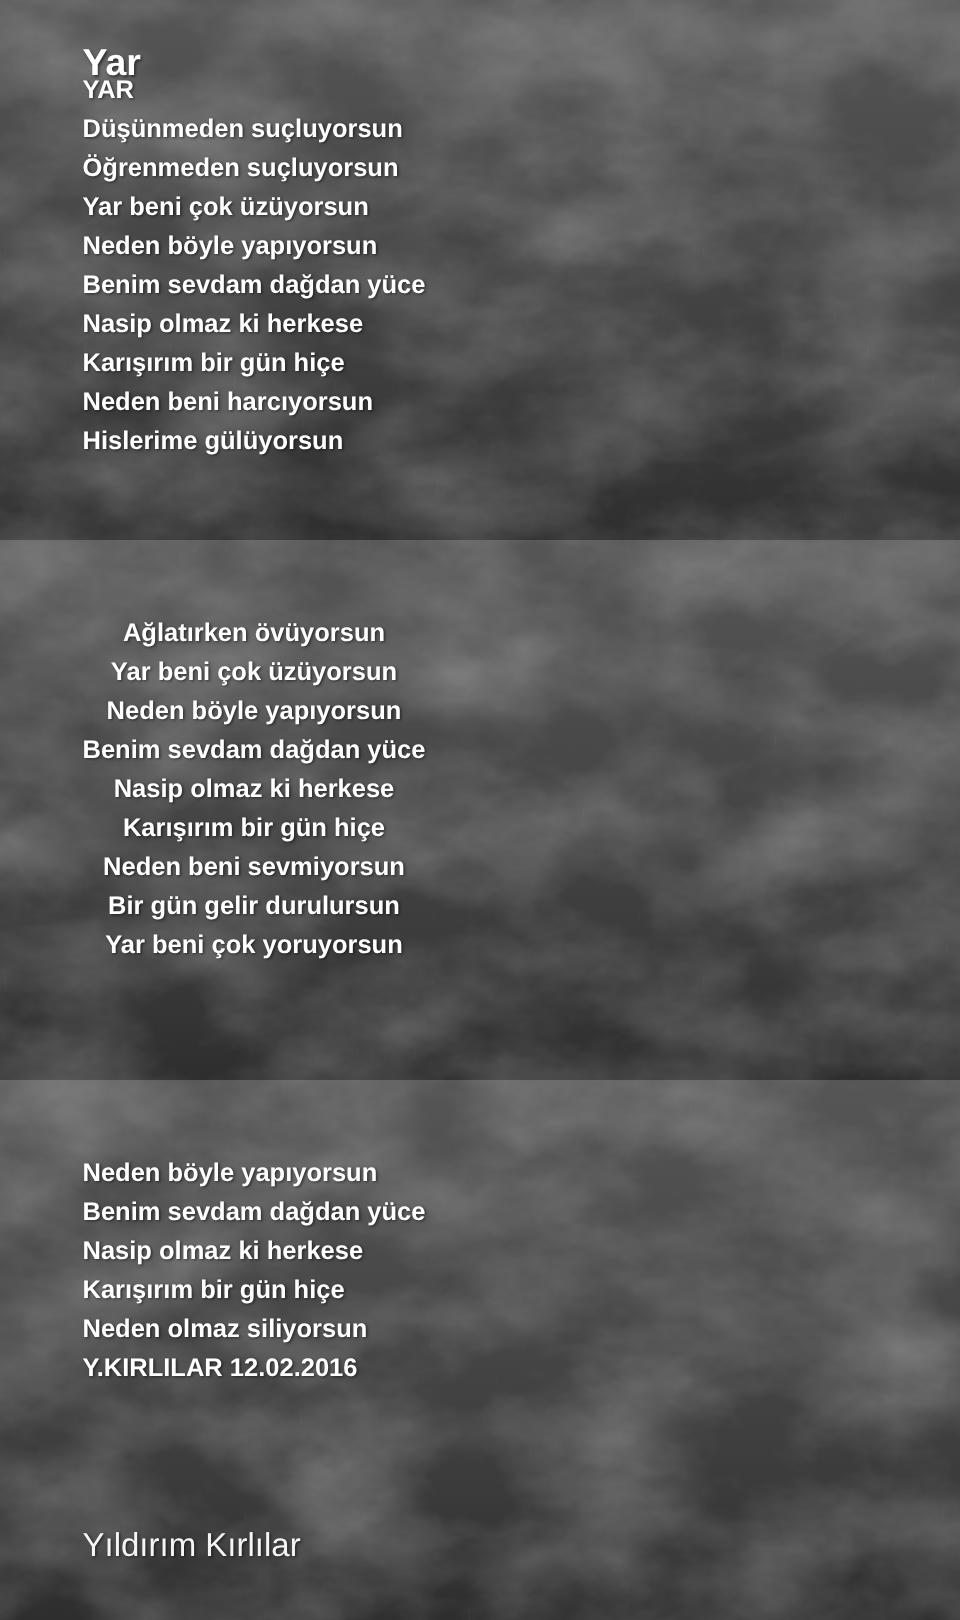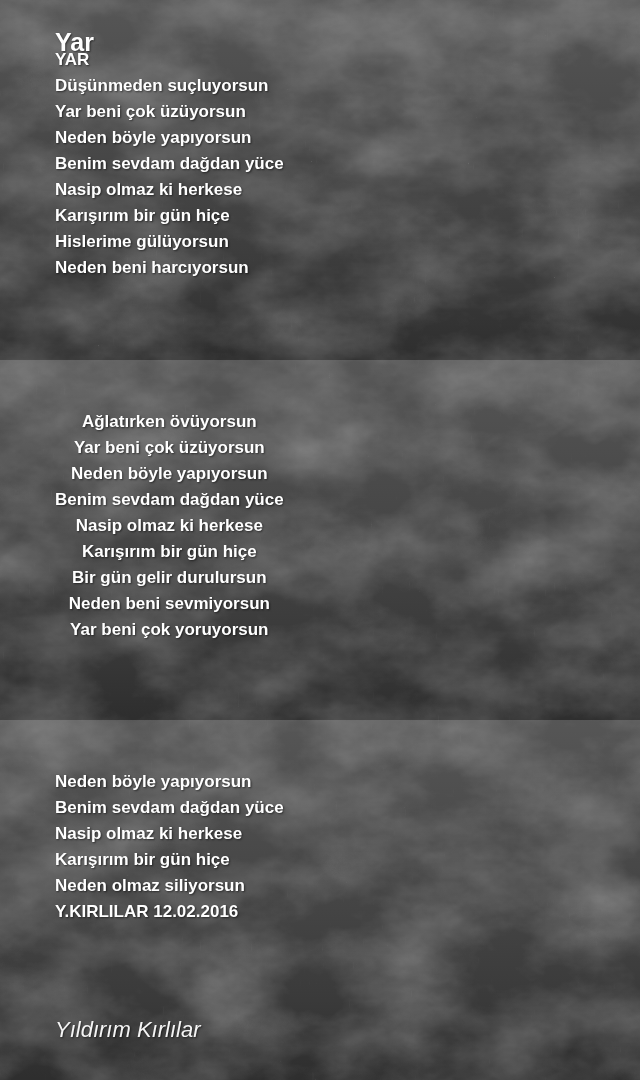--- a/index.html
+++ b/index.html
@@ -62,21 +62,20 @@
     white-space: nowrap;
   }
   .stanza-1 { top: 47px; }
   .stanza-2 { top: 409px; text-align: center; }
   .stanza-3 { top: 769px; }
   .footer-author {
     position: absolute;
     left: 55px;
     top: 1016px;
     font-size: 22px;
-    font-style: italic;
     line-height: 28px;
     color: #f5f5f5;
     text-shadow: 1px 1px 2px rgba(0,0,0,0.55);
   }
 </style>
 </head>
 <body>
 
 <svg class="texture" width="640" height="1080" viewBox="0 0 640 1080" xmlns="http://www.w3.org/2000/svg">
   <defs>
@@ -98,38 +97,39 @@
   <rect width="640" height="1080" filter="url(#swirlNoise)" opacity="0.45"></rect>
   <rect width="640" height="1080" filter="url(#fineStreaks)" opacity="0.18"></rect>
 </svg>
 
 <div class="content">
   <h1 class="page-title">Yar</h1>
 
   <div class="stanza stanza-1">
       <div class="poem-line">YAR</div>
       <div class="poem-line">Düşünmeden suçluyorsun</div>
+      <div class="poem-line">Öğrenmeden suçluyorsun</div>
       <div class="poem-line">Yar beni çok üzüyorsun</div>
       <div class="poem-line">Neden böyle yapıyorsun</div>
       <div class="poem-line">Benim sevdam dağdan yüce</div>
       <div class="poem-line">Nasip olmaz ki herkese</div>
       <div class="poem-line">Karışırım bir gün hiçe</div>
+      <div class="poem-line">Neden beni harcıyorsun</div>
       <div class="poem-line">Hislerime gülüyorsun</div>
-      <div class="poem-line">Neden beni harcıyorsun</div>
     </div>
 
   <div class="stanza stanza-2">
       <div class="poem-line">Ağlatırken övüyorsun</div>
       <div class="poem-line">Yar beni çok üzüyorsun</div>
       <div class="poem-line">Neden böyle yapıyorsun</div>
       <div class="poem-line">Benim sevdam dağdan yüce</div>
       <div class="poem-line">Nasip olmaz ki herkese</div>
       <div class="poem-line">Karışırım bir gün hiçe</div>
+      <div class="poem-line">Neden beni sevmiyorsun</div>
       <div class="poem-line">Bir gün gelir durulursun</div>
-      <div class="poem-line">Neden beni sevmiyorsun</div>
       <div class="poem-line">Yar beni çok yoruyorsun</div>
     </div>
 
   <div class="stanza stanza-3">
       <div class="poem-line">Neden böyle yapıyorsun</div>
       <div class="poem-line">Benim sevdam dağdan yüce</div>
       <div class="poem-line">Nasip olmaz ki herkese</div>
       <div class="poem-line">Karışırım bir gün hiçe</div>
       <div class="poem-line">Neden olmaz siliyorsun</div>
       <div class="poem-line">Y.KIRLILAR 12.02.2016</div>

